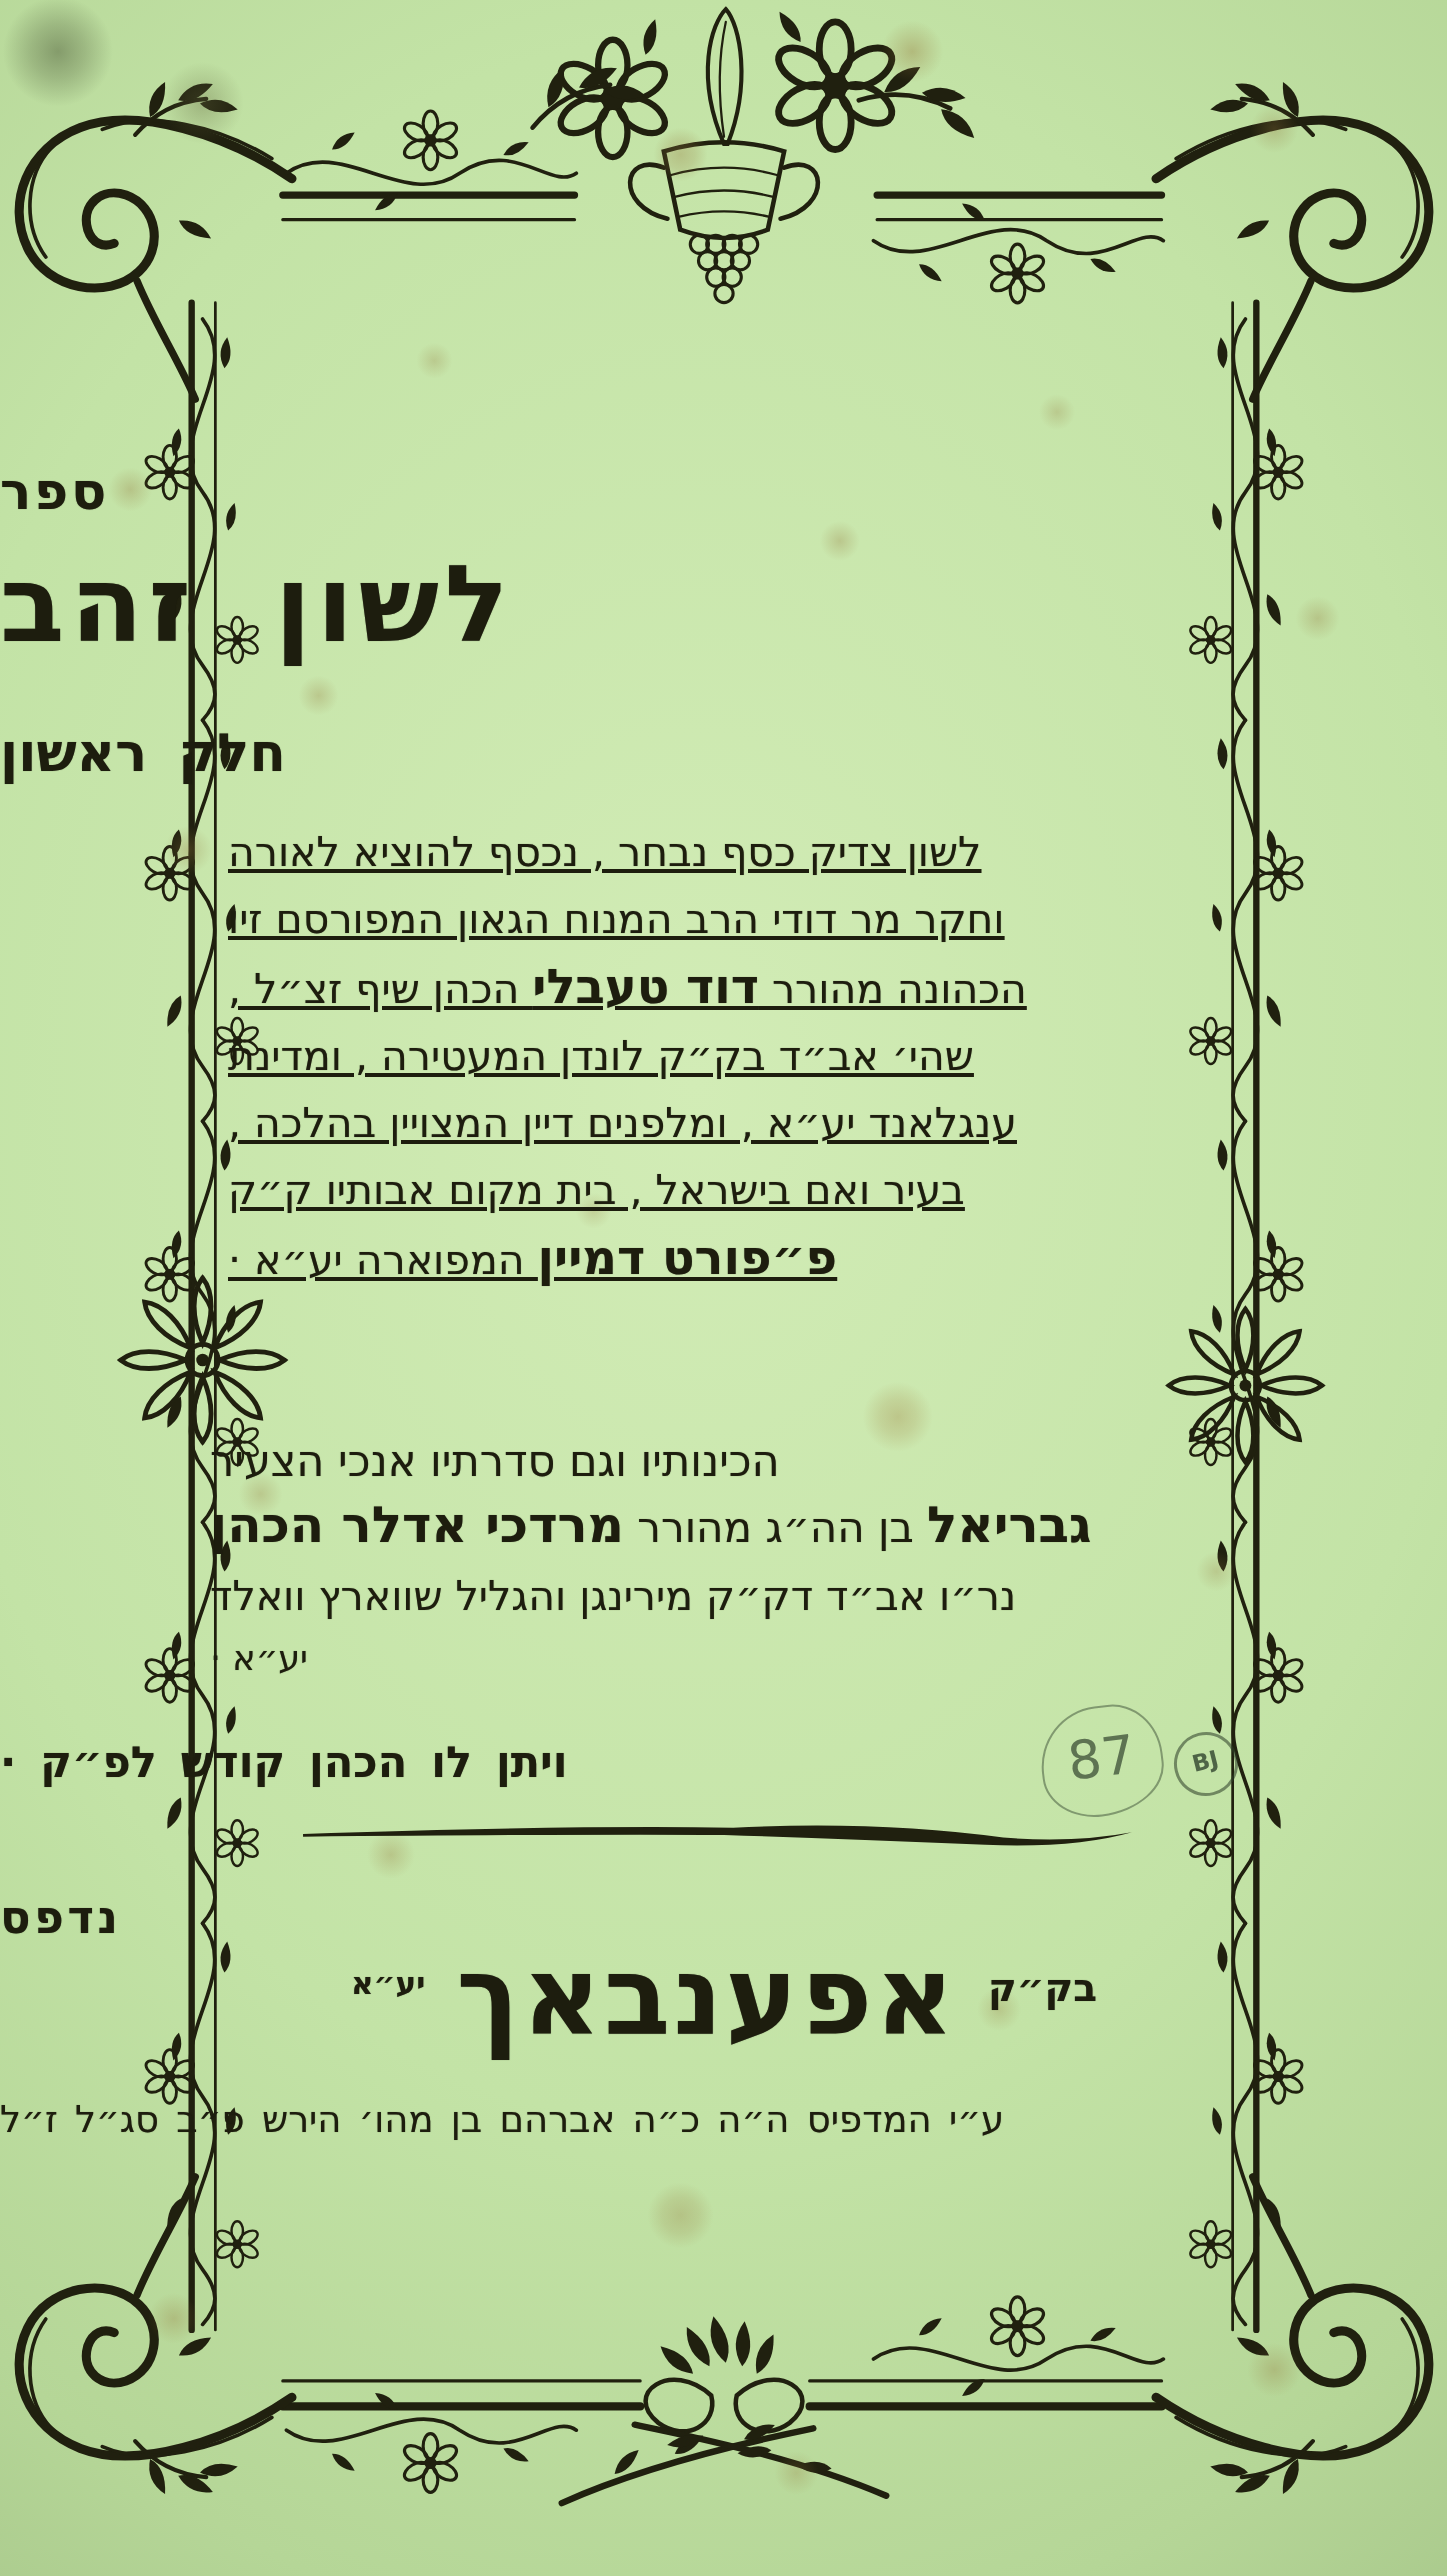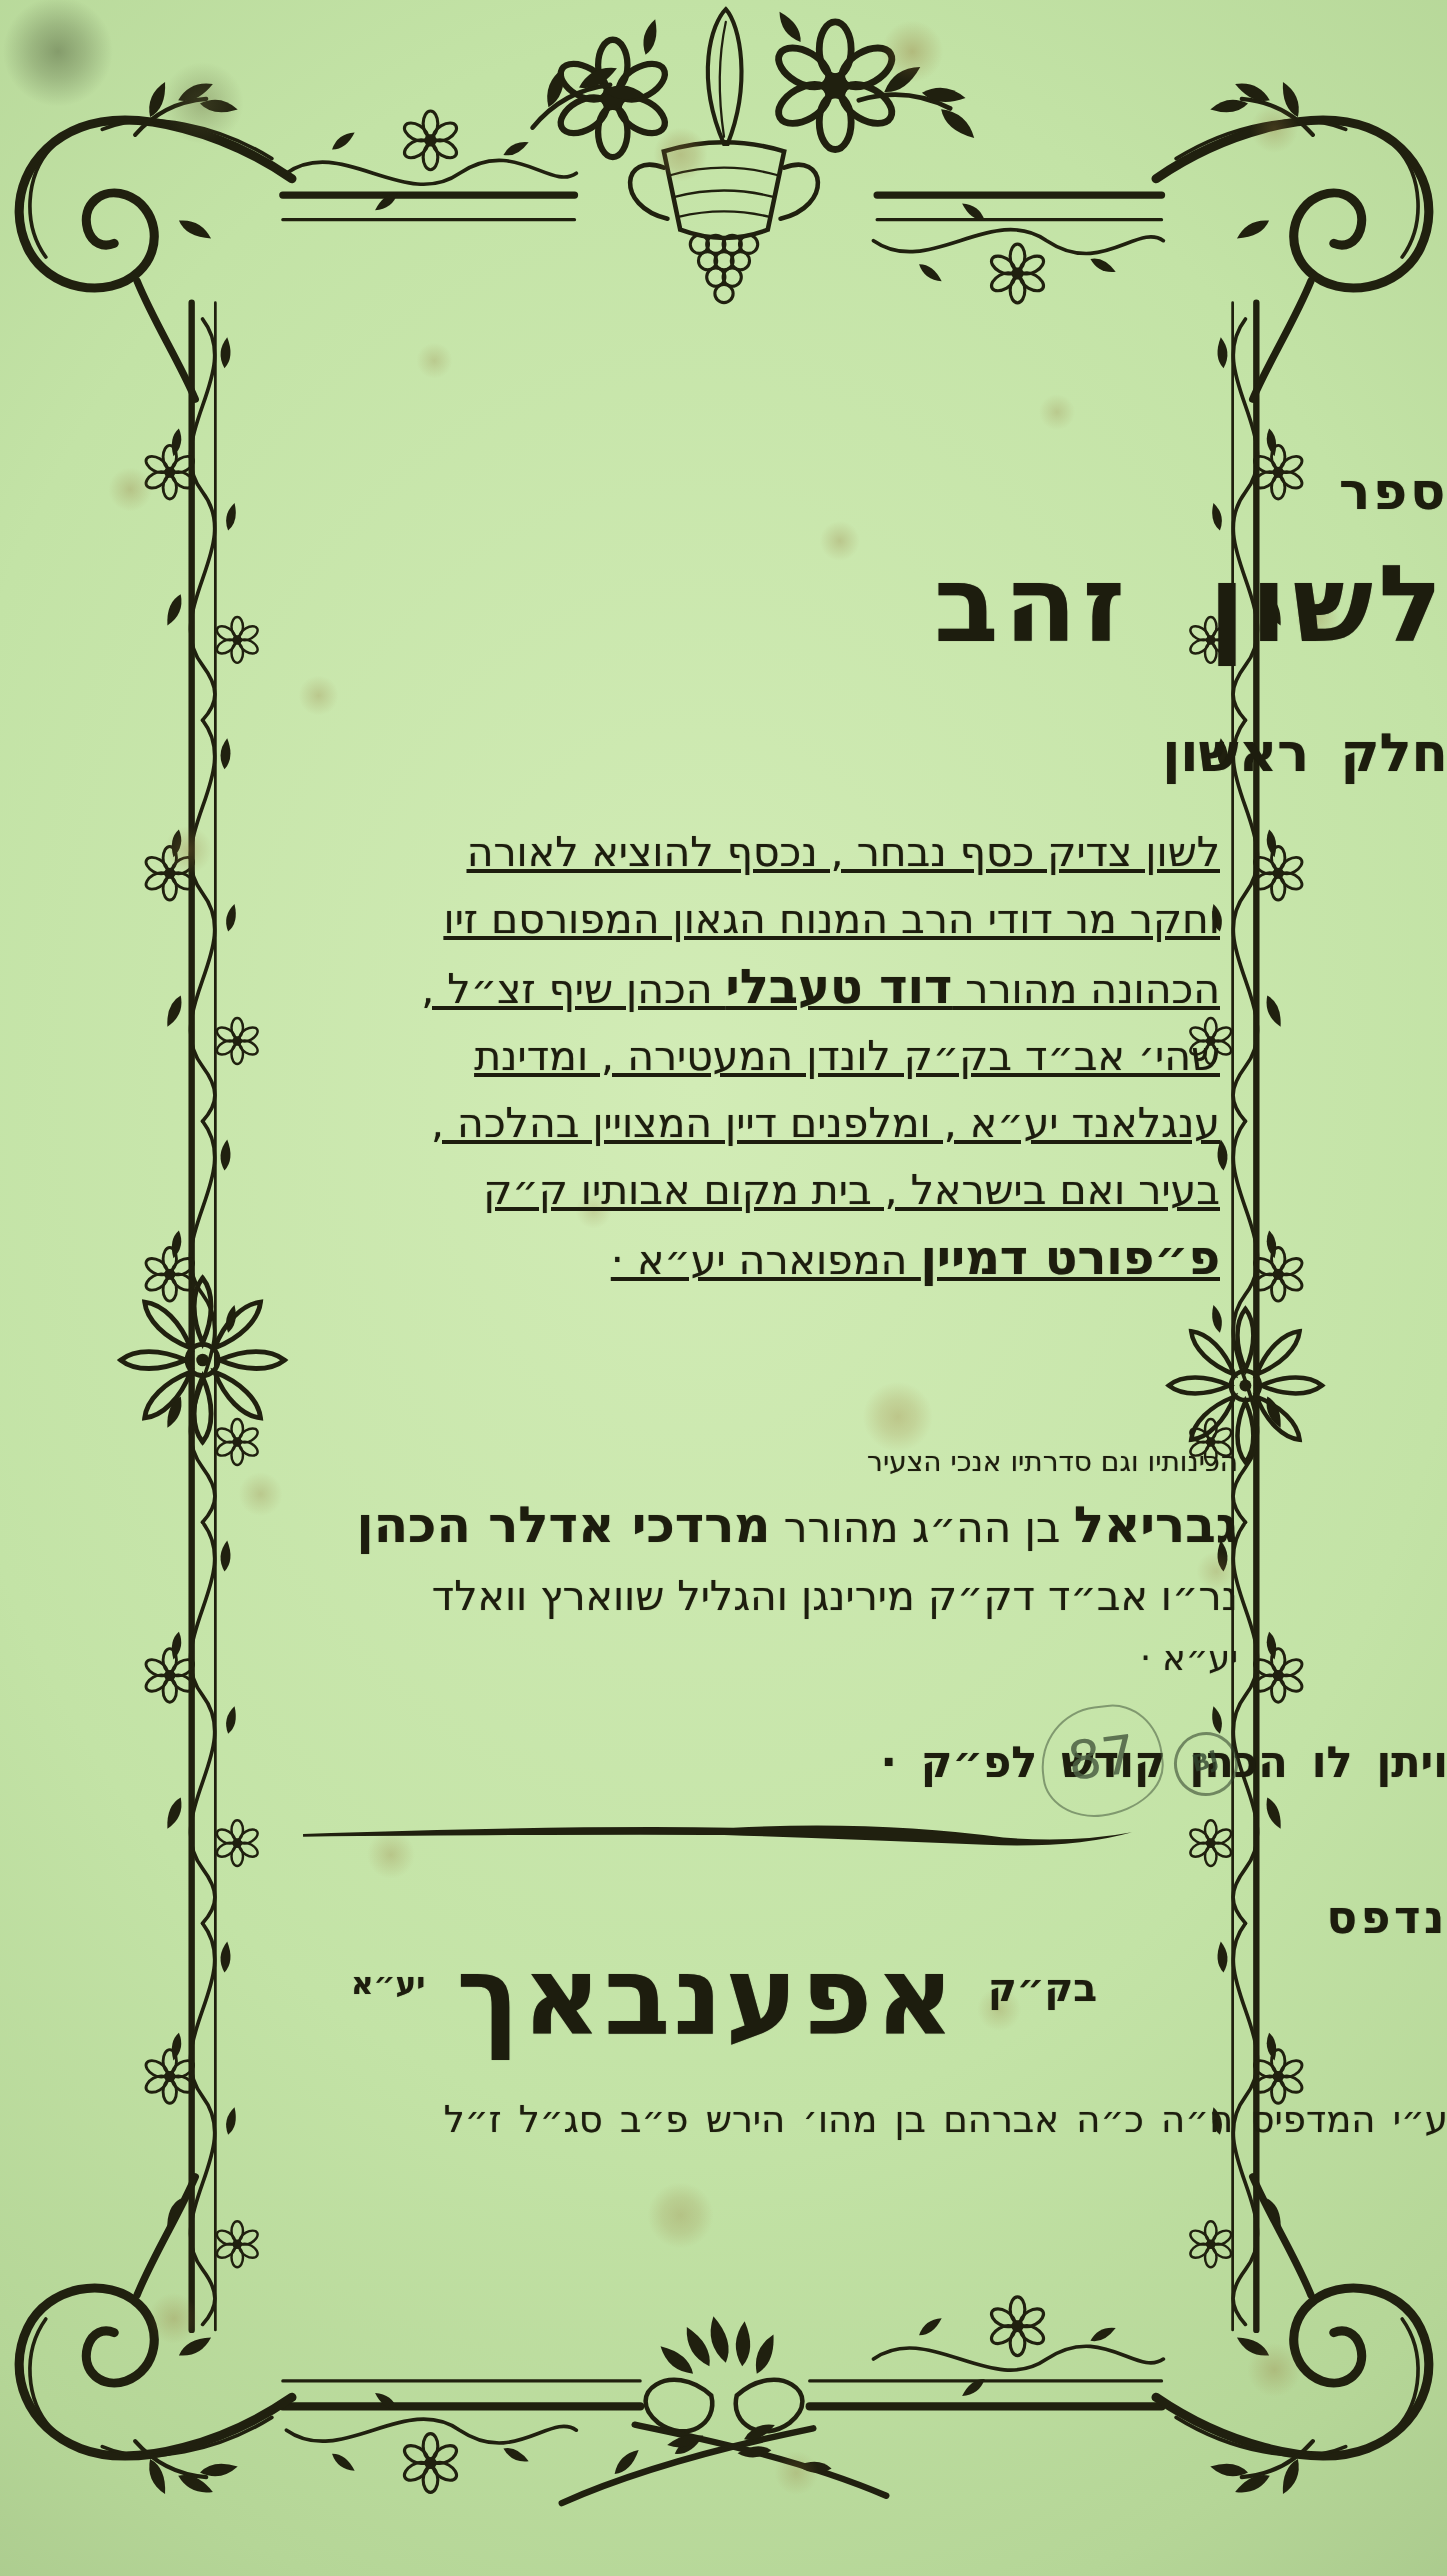--- a/index.html
+++ b/index.html
@@ -29,30 +29,30 @@
     radial-gradient(circle at 27% 72%, rgba(152,126,64,.3) 0, transparent 24px),
     radial-gradient(circle at 69% 78%, rgba(152,126,64,.28) 0, transparent 22px),
     radial-gradient(circle at 47% 86%, rgba(152,126,64,.3) 0, rgba(152,126,64,.18) 18px, transparent 33px),
     radial-gradient(circle at 12% 90%, rgba(150,122,60,.3) 0, transparent 25.5px),
     radial-gradient(circle at 88% 92%, rgba(150,122,60,.3) 0, transparent 27px),
     radial-gradient(circle at 55% 96%, rgba(150,122,60,.26) 0, transparent 22px);
   }
   
   svg.border{position:absolute;inset:0;width:100%;height:100%;}
   
-  .content{position:absolute;inset:0;text-align:right;text-shadow:0 0 0.9px rgba(25,25,12,.55);}
+  .content{position:absolute;inset:0;text-align:left;text-shadow:0 0 0.9px rgba(25,25,12,.55);}
   .sefer{position:absolute;top:461px;left:0;right:0;font-size:52px;font-weight:700;letter-spacing:2.7px;}
   .title{position:absolute;top:543px;left:0;right:0;margin:0;font-size:106px;font-weight:800;letter-spacing:5.5px;word-spacing:36px;}
   .part{position:absolute;top:722px;left:0;right:0;font-size:53px;font-weight:600;word-spacing:12.8px;}
   .desc{position:absolute;top:819px;left:228px;right:228px;font-size:41px;font-weight:500;}
   .desc .tline{line-height:67px;white-space:nowrap;text-decoration:underline;}
   .desc .em{font-size:48px;font-weight:800;margin-top:39px;}
   .editor{position:absolute;top:1433px;left:210px;right:210px;}
   .editor .tline{white-space:nowrap;}
-  .editor .tline:nth-child(1){font-size:28px;line-height:57px;}
+  .editor .tline:nth-child(1){font-size:43px;line-height:57px;}
   .editor .tline:nth-child(2){font-size:42px;line-height:71px;}
   .editor .tline:nth-child(2) .em{font-size:50px;font-weight:800;}
   .editor .tline:nth-child(3){font-size:41px;line-height:67px;}
   .editor .tline:nth-child(4){font-size:35px;line-height:57px;}
   .chrono{position:absolute;top:1737px;left:0;right:0;font-size:43px;font-weight:700;word-spacing:9px;}
   svg.rule{position:absolute;top:1816px;left:296px;width:843px;height:36px;}
   .nidpas{position:absolute;top:1891px;left:0;right:0;font-size:45px;font-weight:700;letter-spacing:3.6px;}
   .cityrow{position:absolute;top:1938px;left:0;right:0;display:flex;justify-content:center;align-items:flex-start;gap:31px;direction:rtl;}
   .kk{font-size:39px;font-weight:700;margin-top:27px;}
   .city{font-size:109px;font-weight:900;line-height:117px;letter-spacing:2.7px;}

